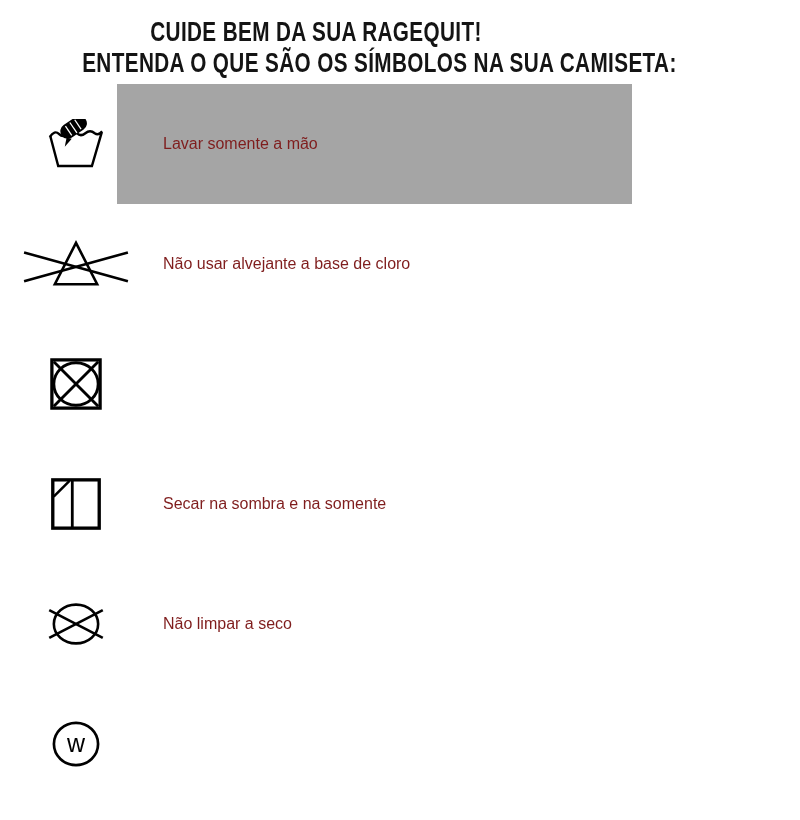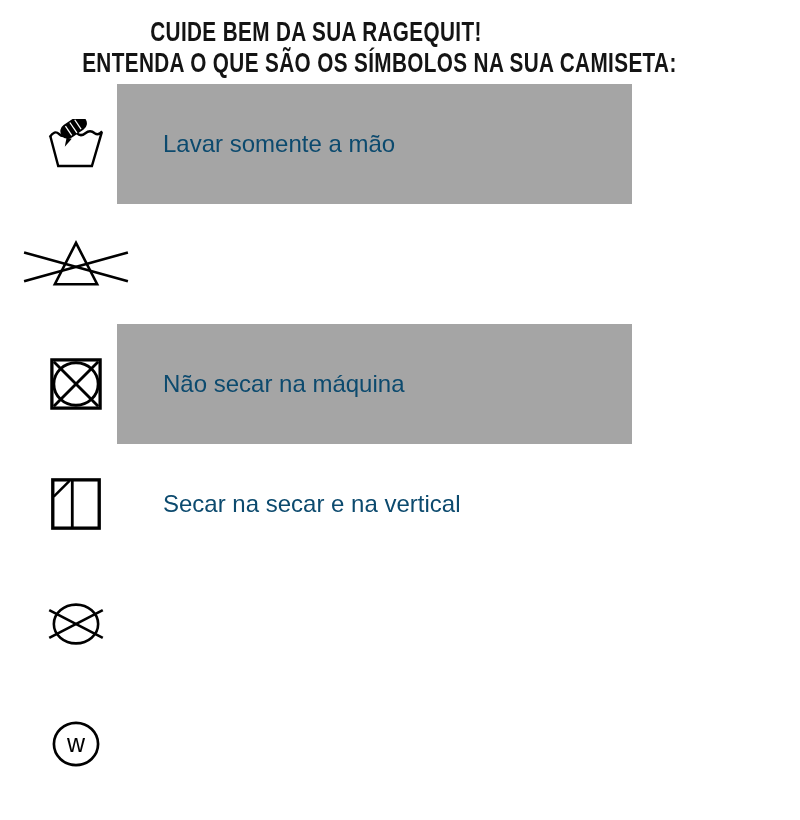--- a/index.html
+++ b/index.html
@@ -33,22 +33,22 @@
     position: absolute; left: 76px; top: 50%;
     transform: translate(-50%, -50%);
     display: flex; align-items: center; justify-content: center;
   }
   .label-cell {
     flex: 1; display: flex; align-items: center;
     padding-left: 46px; box-sizing: border-box;
   }
   .row.hl .label-cell { background: #a5a5a5; }
   .label {
-    font-size: 24px;
-    color: #0c4a6e;
+    font-size: 16px;
+    color: #7f1d1d;
     white-space: nowrap;
   }
   svg { display: block; }
 </style>
 </head>
 <body>
 
 <div class="page">
 
   <header class="header">
@@ -82,63 +82,66 @@
     <div class="row">
       <div class="icon-cell">
         <span class="icon-holder">
           <svg width="108" height="50" viewBox="0 0 112 52">
             <path d="M56,4 L34,47 L78,47 Z" fill="none" stroke="#000" stroke-width="2.7"></path>
             <line x1="2" y1="14" x2="110" y2="44" stroke="#000" stroke-width="2.7"></line>
             <line x1="2" y1="44" x2="110" y2="14" stroke="#000" stroke-width="2.7"></line>
           </svg>
         </span>
       </div>
+      <div class="label-cell">
+        <span class="label">Não usar alvejante a base de cloro</span>
+      </div>
     </div>
 
     <div class="row hl">
       <div class="icon-cell">
         <span class="icon-holder">
           <svg width="56" height="54" viewBox="0 0 58 56">
             <rect x="4" y="3" width="50" height="50" fill="none" stroke="#000" stroke-width="3.4"></rect>
             <ellipse cx="29" cy="28" rx="23" ry="22" fill="none" stroke="#000" stroke-width="3"></ellipse>
             <line x1="6" y1="5" x2="52" y2="51" stroke="#000" stroke-width="3"></line>
             <line x1="52" y1="5" x2="6" y2="51" stroke="#000" stroke-width="3"></line>
           </svg>
         </span>
-      </div>
-      <div class="label-cell">
-        <span class="label">Não secar na máquina</span>
       </div>
     </div>
 
     <div class="row">
       <div class="icon-cell">
         <span class="icon-holder">
           <svg width="52" height="54" viewBox="0 0 56 58">
             <rect x="3" y="3" width="50" height="52" fill="none" stroke="#000" stroke-width="3.6"></rect>
             <line x1="24" y1="4" x2="24" y2="54" stroke="#000" stroke-width="3"></line>
             <line x1="4" y1="21" x2="21" y2="4" stroke="#000" stroke-width="2.7"></line>
           </svg>
         </span>
       </div>
       <div class="label-cell">
-        <span class="label">Secar na secar e na vertical</span>
+        <span class="label">Secar na sombra e na somente</span>
       </div>
     </div>
 
 
     <div class="row">
       <div class="icon-cell">
         <span class="icon-holder">
           <svg width="58" height="48" viewBox="0 0 62 52">
             <ellipse cx="31" cy="26" rx="24" ry="21" fill="none" stroke="#000" stroke-width="2.8"></ellipse>
             <line x1="2" y1="11" x2="60" y2="41" stroke="#000" stroke-width="2.8"></line>
             <line x1="2" y1="41" x2="60" y2="11" stroke="#000" stroke-width="2.8"></line>
           </svg>
         </span>
+      </div>
+      <div class="label-cell">
+        <span class="label">Não limpar a seco</span>
       </div>
     </div>
 
     <div class="row hl">
       <div class="icon-cell">
         <span class="icon-holder">
           <svg width="50" height="48" viewBox="0 0 52 50">
             <ellipse cx="26" cy="25" rx="23" ry="22" fill="none" stroke="#000" stroke-width="2.8"></ellipse>
             <text x="26" y="33.5" text-anchor="middle" font-family="Liberation Sans, sans-serif" font-size="26" fill="#000">w</text>
           </svg>

